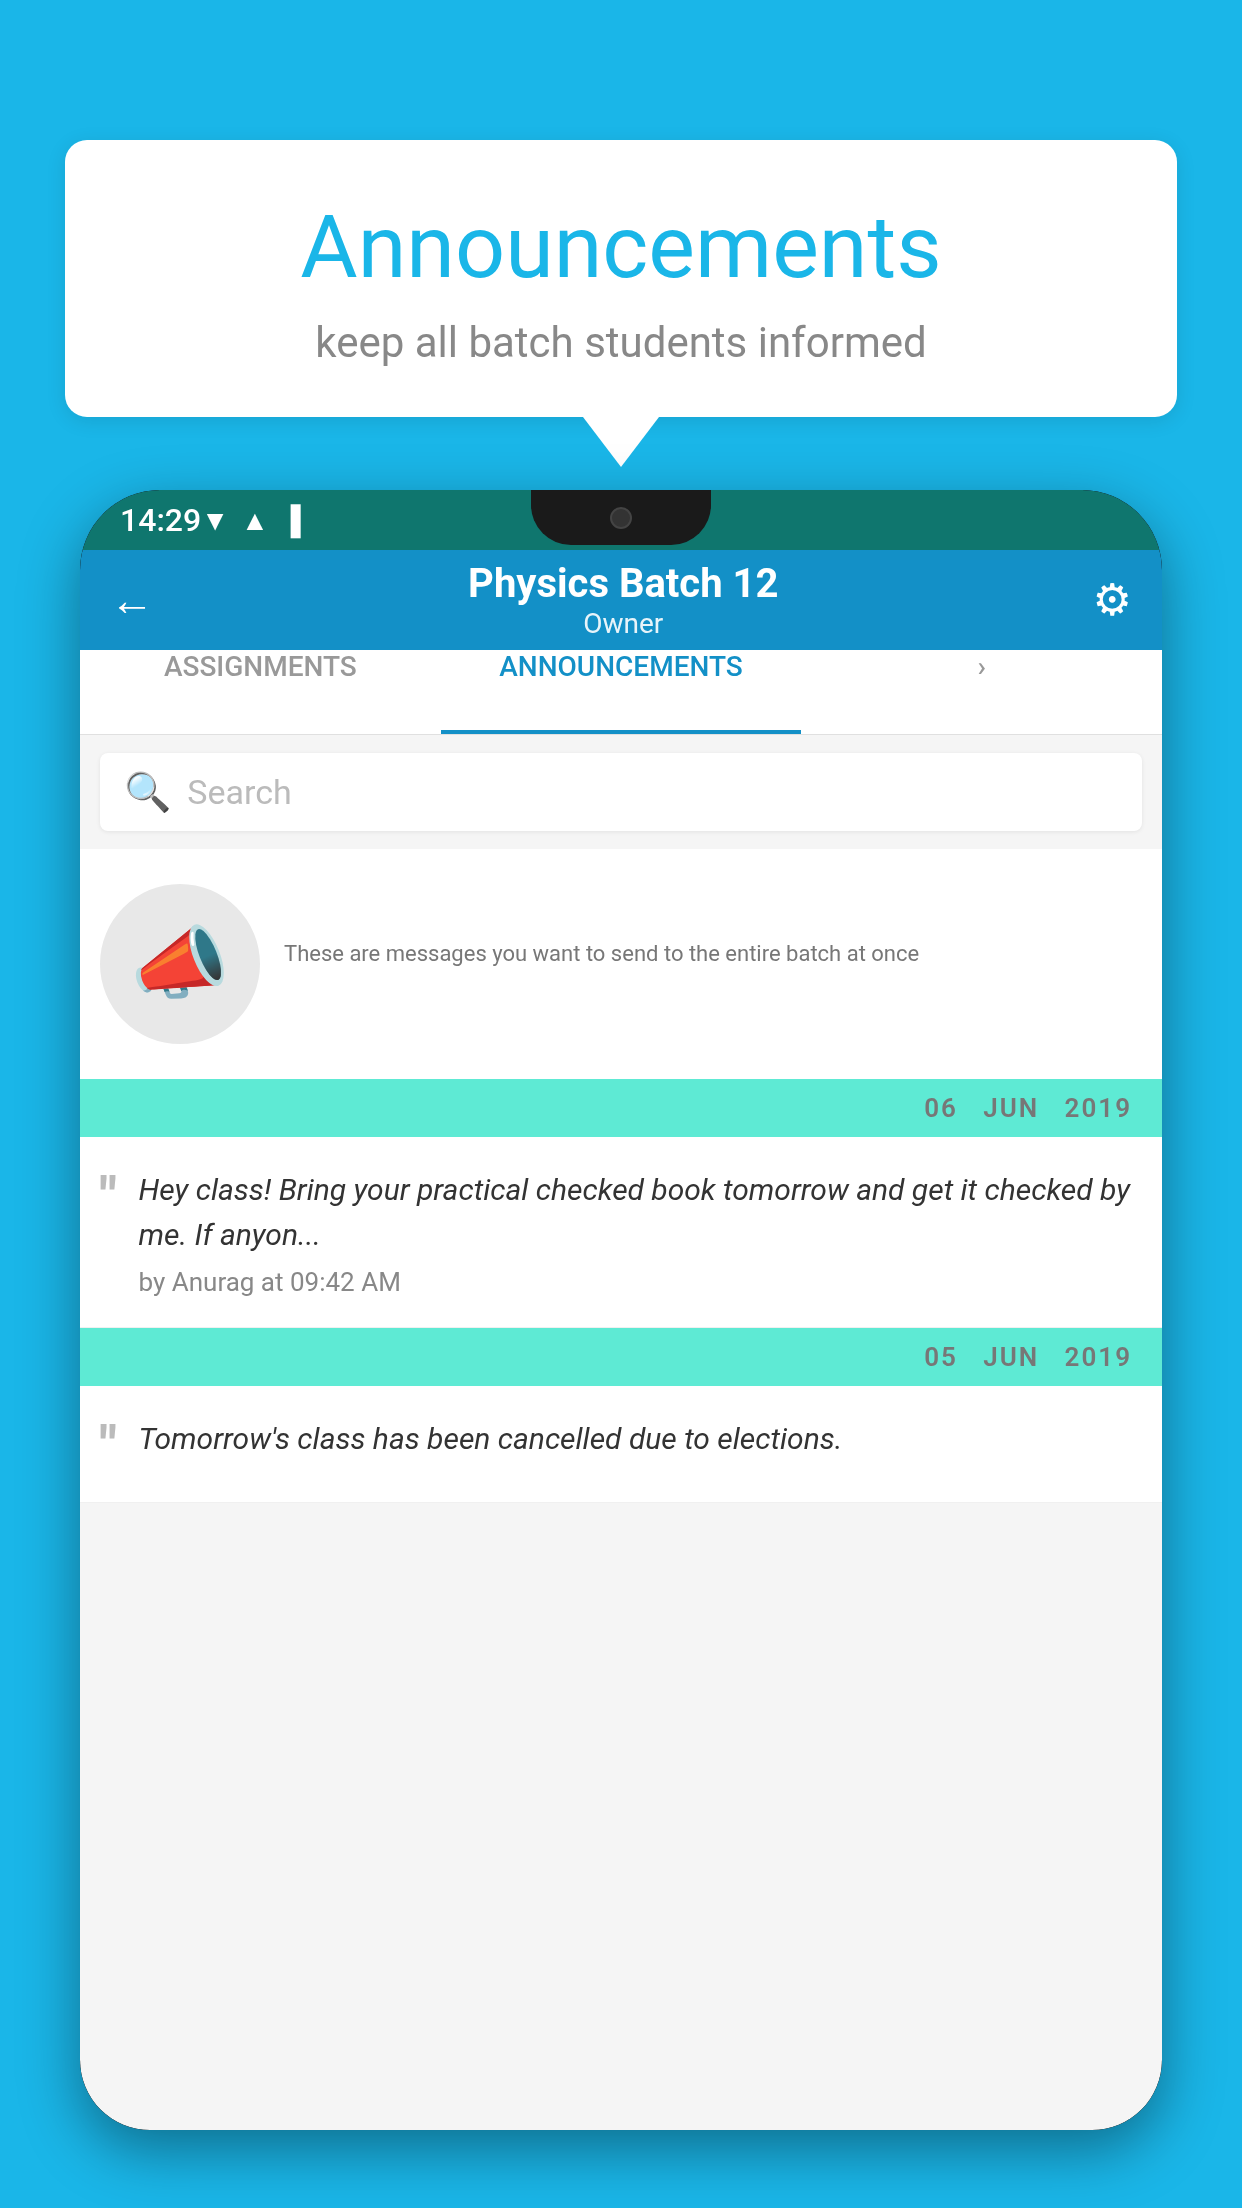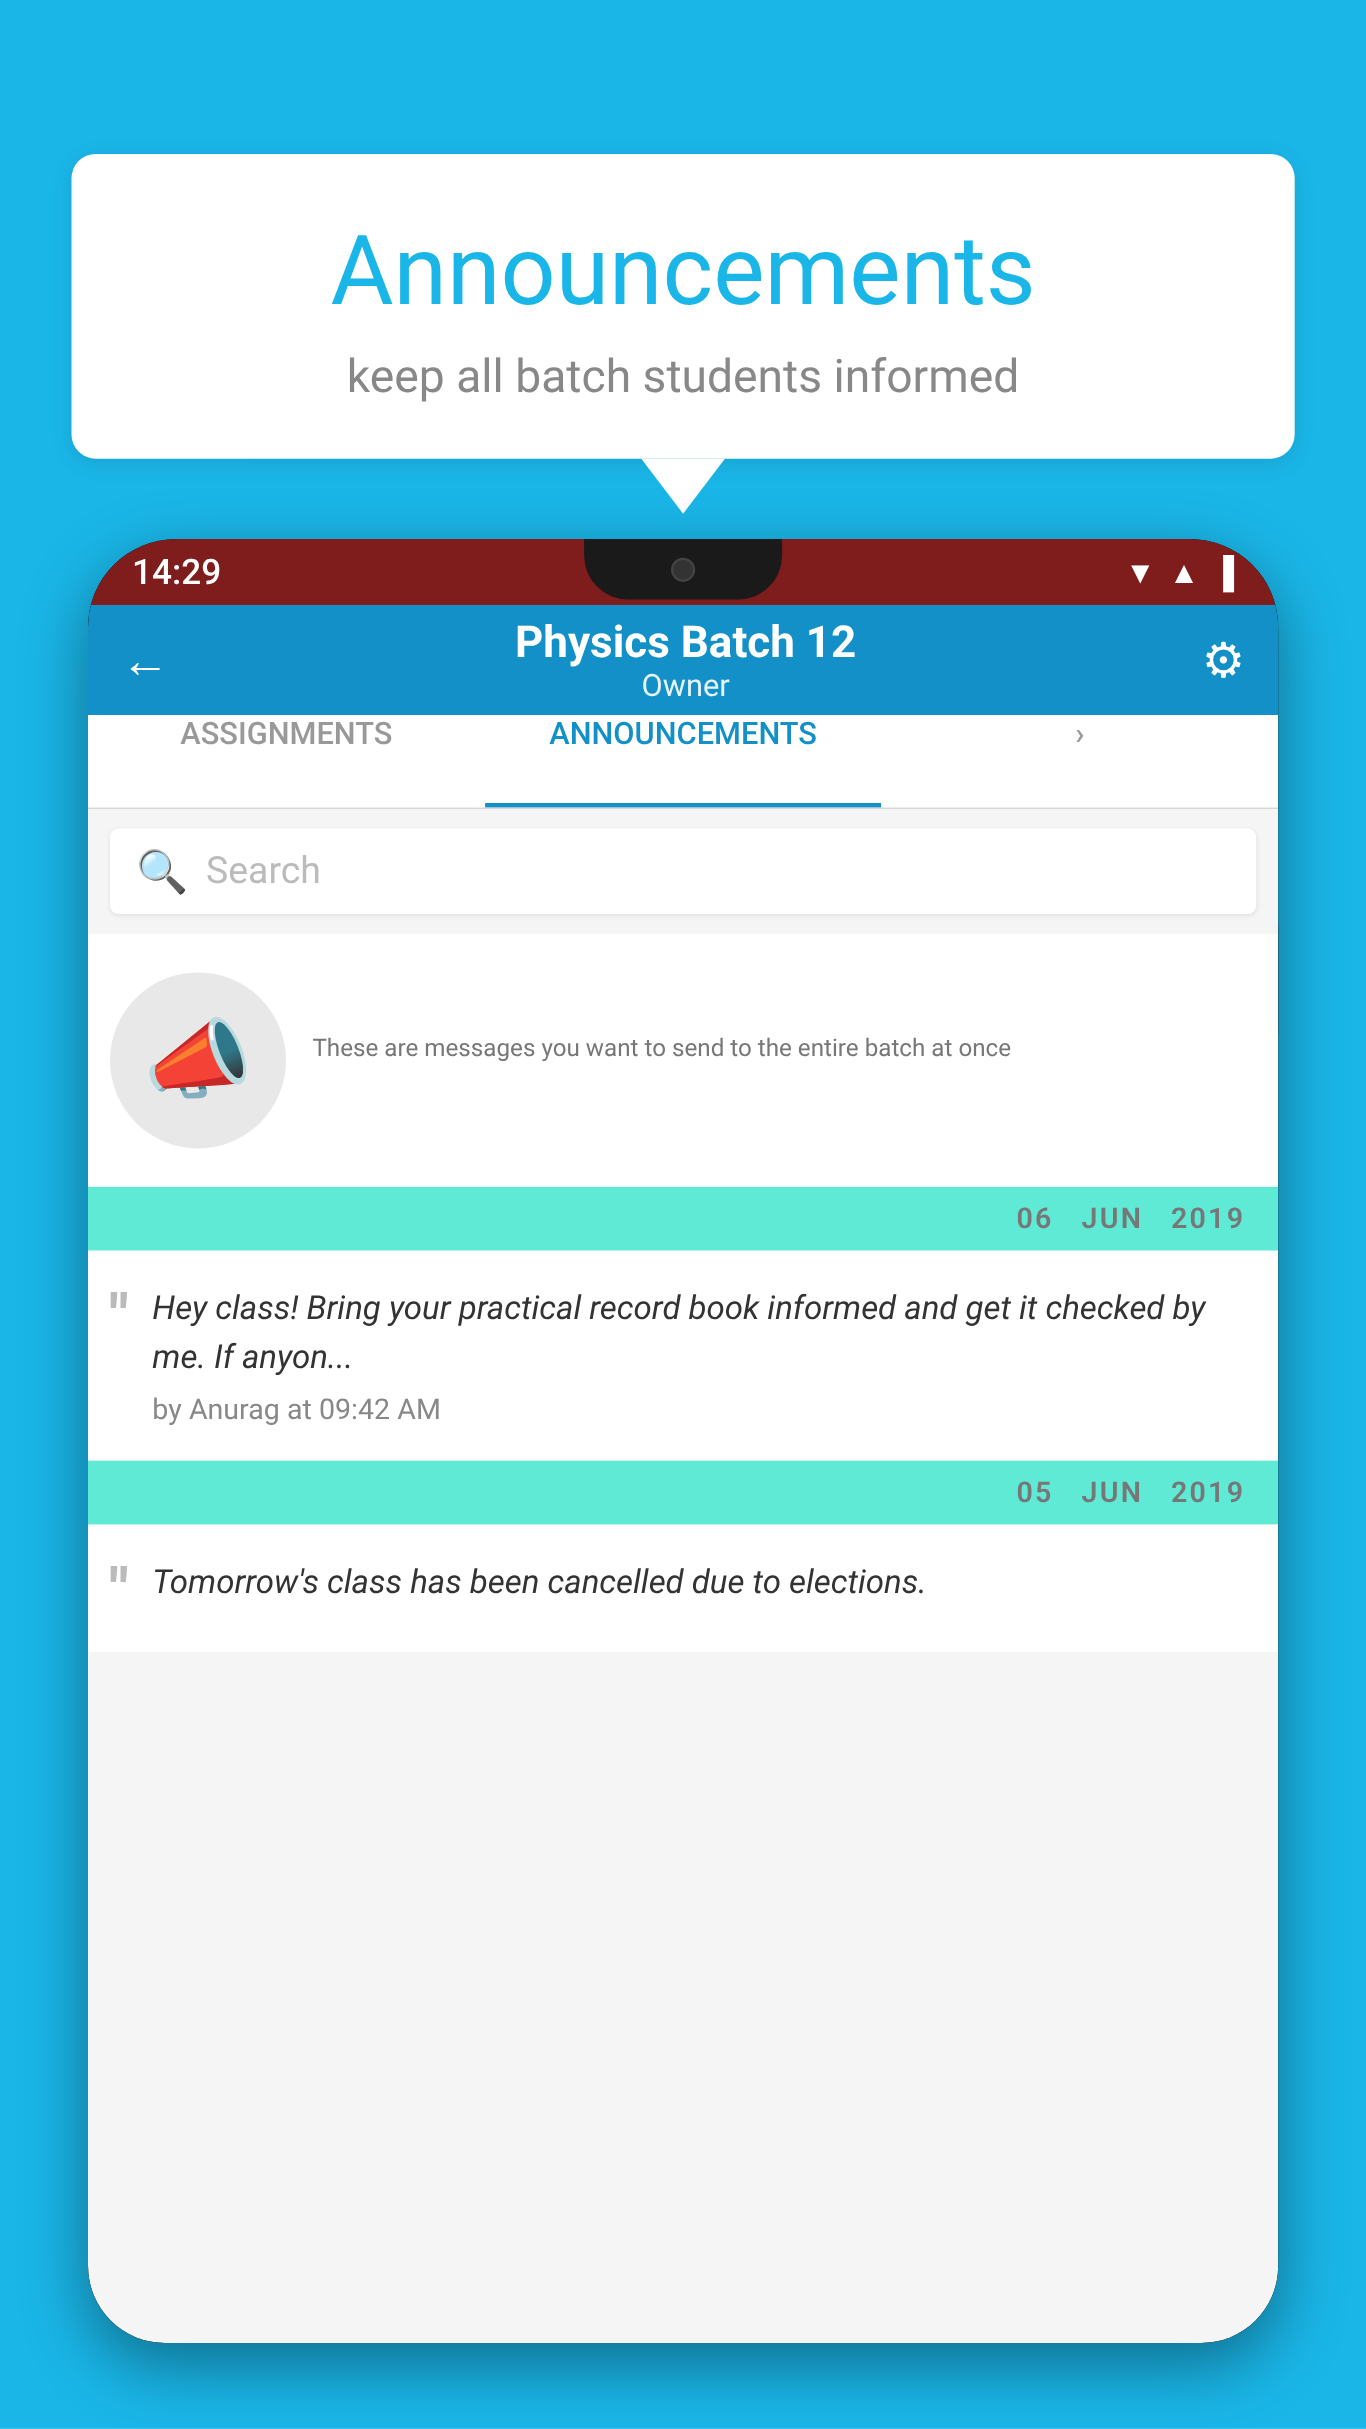--- a/index.html
+++ b/index.html
@@ -69,25 +69,24 @@
       border-radius: 80px 80px 70px 70px;
       width: 100%;
       height: 1640px;
       position: relative;
       box-shadow: 0 20px 60px rgba(0,0,0,0.4);
       overflow: hidden;
     }
 
     
     .status-bar {
-      background: #7f1d1d;
+      background: #0f766e;
       height: 60px;
       display: flex;
       align-items: center;
-      justify-content: space-between;
       padding: 0 40px;
       position: relative;
       z-index: 10;
     }
 
     .status-time {
       color: #fff;
       font-size: 32px;
       font-weight: 500;
     }
@@ -439,21 +438,21 @@
           </div>
           <div class="prompt-right">
             <div class="prompt-text">These are messages you want to send to the entire batch at once</div>
           </div>
         </div>
 
         <div class="date-divider">06 &nbsp; JUN &nbsp; 2019</div>
         <div class="announcement-item">
           <span class="quote-icon">"</span>
           <div class="announcement-body">
-            <div class="announcement-text">Hey class! Bring your practical record book informed and get it checked by me. If anyon...</div>
+            <div class="announcement-text">Hey class! Bring your practical checked book tomorrow and get it checked by me. If anyon...</div>
             <div class="announcement-meta">by Anurag at 09:42 AM</div>
           </div>
         </div>
 
         <div class="date-divider">05 &nbsp; JUN &nbsp; 2019</div>
         <div class="announcement-item">
           <span class="quote-icon">"</span>
           <div class="announcement-body">
             <div class="announcement-text">Tomorrow's class has been cancelled due to elections.</div>
           </div>

